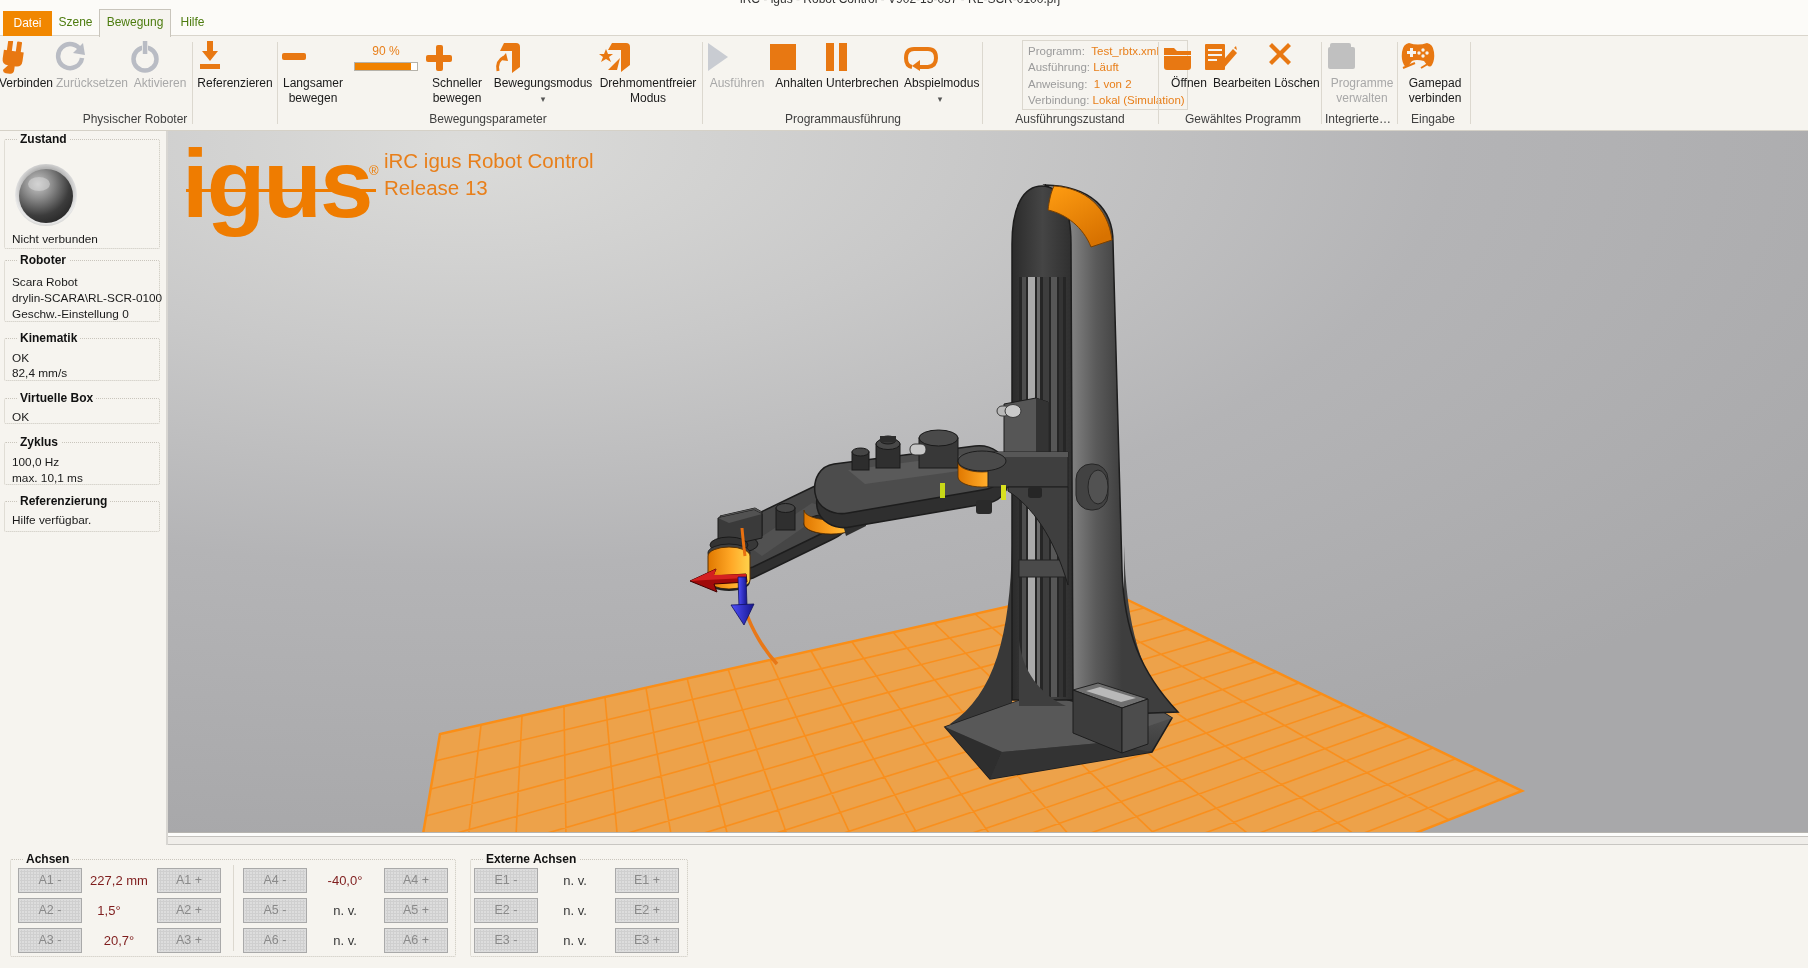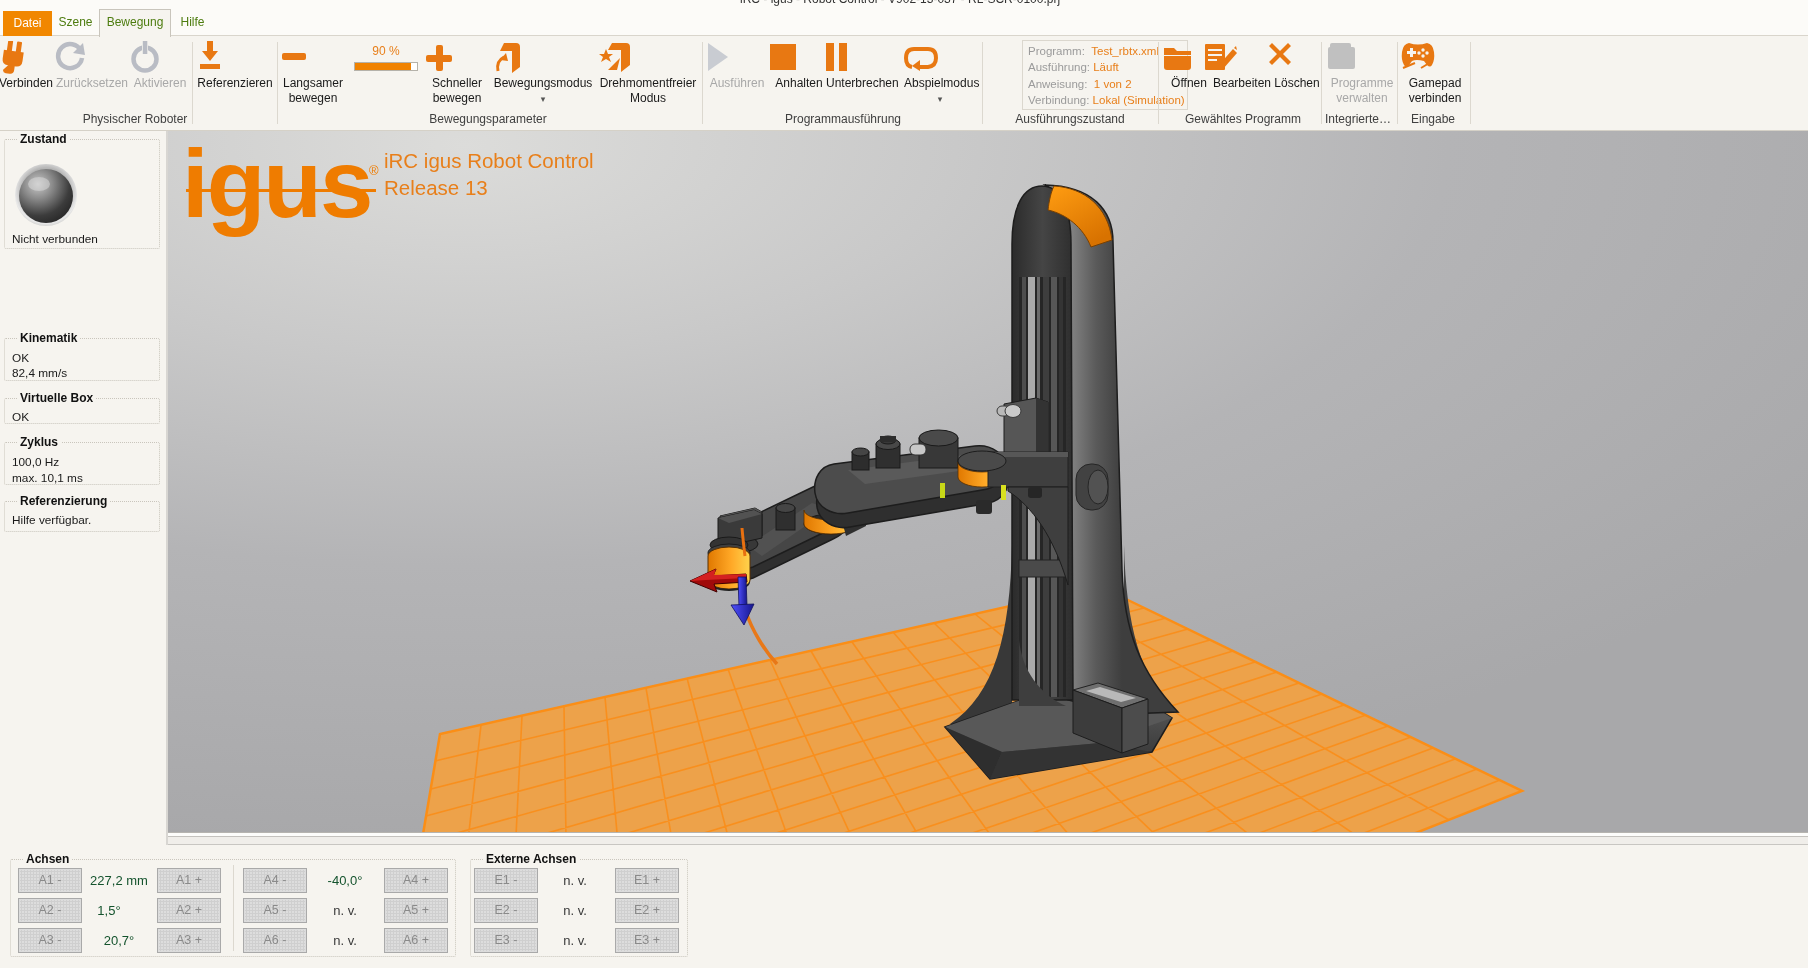--- a/index.html
+++ b/index.html
@@ -20,21 +20,21 @@
 .glabel{position:absolute;top:76px;font-size:12px;color:#404040;text-align:center;white-space:nowrap}
 svg{display:block}
 #sidebar{position:absolute;left:0;top:131px;width:168px;height:837px;background:#f6f4ef}
 .gbox{position:absolute;border:1px dotted #c9c5bc;border-radius:2px}
 .gbox .glab{position:absolute;top:-8px;left:12px;background:#f6f4ef;padding:0 3px;font-weight:bold;color:#111;font-size:12px;white-space:nowrap}
 .gbox .txt{position:absolute;left:7px;font-size:11.8px;color:#1a1a1a;white-space:nowrap}
 #viewport{position:absolute;left:168px;top:131px;width:1640px;height:701px}
 #botlines{position:absolute;left:168px;top:832px;width:1640px;height:13px;background:#f0eeea;border-top:1px solid #b6b4b0;border-bottom:1px solid #c8c6c2}
 #bottom{position:absolute;left:0;top:845px;width:1808px;height:123px;background:#f6f4ef}
 .axbtn{position:absolute;width:64px;height:25px;background:#cfcfcf;background-image:radial-gradient(circle at 1px 1px, #dddddd 32%, rgba(0,0,0,0) 33%);background-size:3px 3px;border:1px solid #a9a9a9;color:#8a8a8a;text-align:center;line-height:23px;font-size:12.5px;box-shadow:inset 0 0 0 1px #dcdcdc}
-.axval{position:absolute;width:70px;height:25px;text-align:center;line-height:25px;font-size:13px;color:#14532d}
+.axval{position:absolute;width:70px;height:25px;text-align:center;line-height:25px;font-size:13px;color:#7f1d1d}
 .axval.na{color:#3a3a3a}
 .infobox{position:absolute;left:1022px;top:4px;width:166px;height:70px;border:1px solid #dbd7ce;font-size:11.5px;line-height:16.3px;padding:2px 16px 0 5px;color:#9b9b9b;white-space:nowrap;overflow:hidden}
 .infobox b{font-weight:normal;color:#e87f1a}
 </style></head><body>
 <div id="titlebar">
     <span class="t">iRC - igus - Robot Control - V902-13-037 - RL-SCR-0100.prj</span>
   </div>
 <div id="tabs">
  <div class="tab" id="tab-datei">Datei</div>
  <div class="tab" id="tab-szene">Szene</div>
@@ -230,20 +230,26 @@
             <stop offset="70%" stop-color="#b5b5b5"></stop>
             <stop offset="92%" stop-color="#e9e9e9"></stop>
             <stop offset="100%" stop-color="#d5d5d3"></stop>
           </radialGradient>
         </defs>
 <circle cx="32" cy="32" r="31" fill="url(#sphr)"></circle>
         <circle cx="32" cy="33" r="27" fill="url(#sphb)"></circle>
 <ellipse cx="25" cy="21" rx="11" ry="7" fill="#dddddd" opacity="0.5"></ellipse>
       </svg>
       <div class="txt" style="top:92px">Nicht verbunden</div>
+    </div>
+    <div class="gbox" style="left:4px;top:129px;width:156px;height:62px">
+      <div class="glab">Roboter</div>
+      <div class="txt" style="top:14px">Scara Robot</div>
+      <div class="txt" style="top:30px">drylin-SCARA\RL-SCR-0100</div>
+      <div class="txt" style="top:46px">Geschw.-Einstellung 0</div>
     </div>
     <div class="gbox" style="left:4px;top:207px;width:156px;height:43px">
       <div class="glab">Kinematik</div>
       <div class="txt" style="top:12px">OK</div>
       <div class="txt" style="top:27px">82,4 mm/s</div>
     </div>
     <div class="gbox" style="left:4px;top:267px;width:156px;height:26px">
       <div class="glab">Virtuelle Box</div>
       <div class="txt" style="top:11px">OK</div>
     </div>

